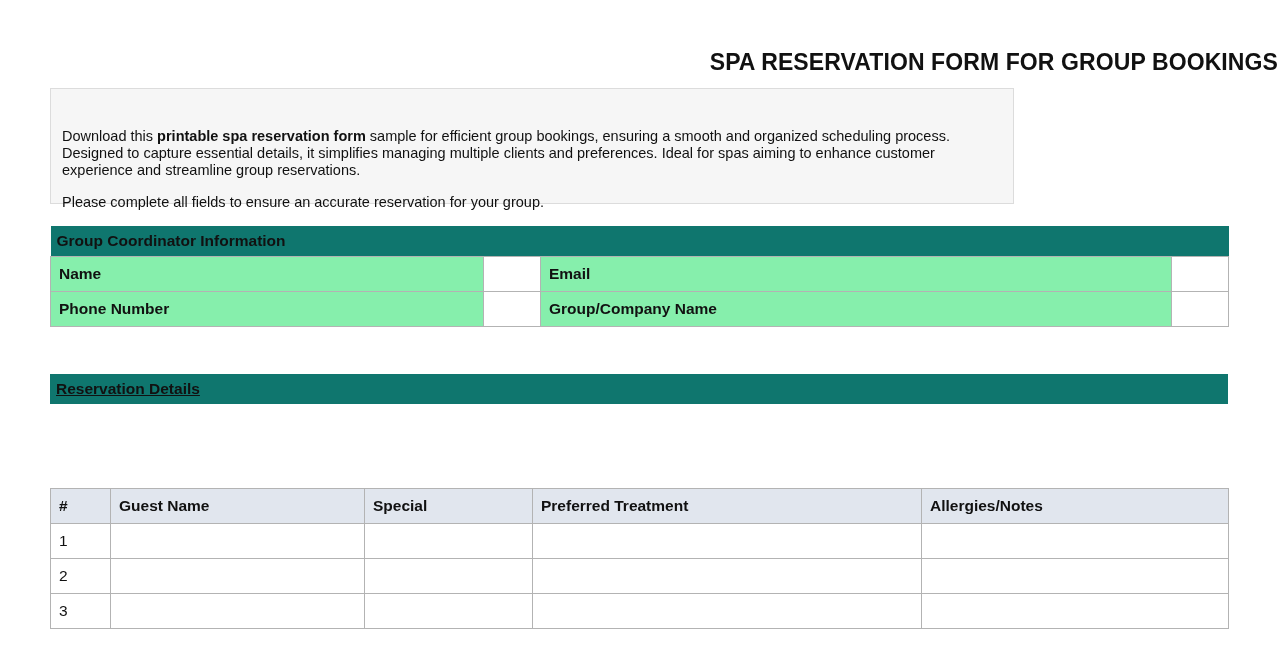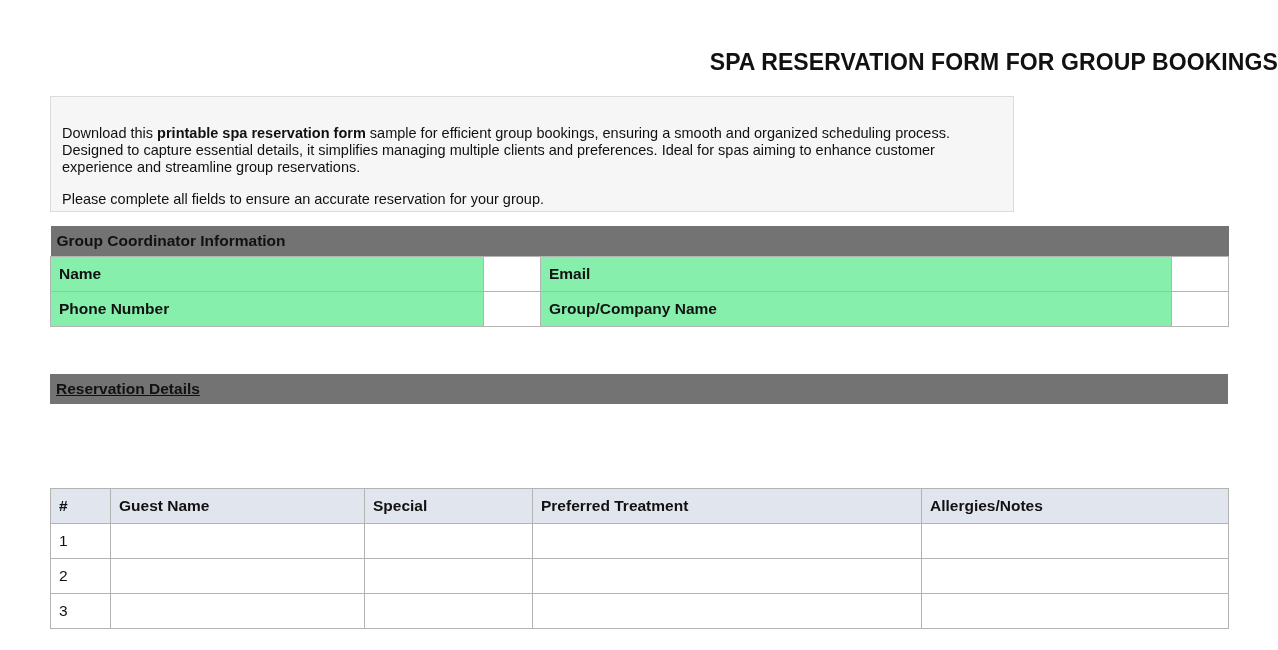--- a/index.html
+++ b/index.html
@@ -11,30 +11,30 @@
   }
   .title {
     position: absolute; left: 0; top: 49px; width: 1278px;
     text-align: right; font-size: 23px; font-weight: bold;
     letter-spacing: 0.1px; color: #111;
   }
   .intro {
     position: absolute; left: 50px; top: 88px; width: 964px; height: 116px;
     background: #f6f6f6; border: 1px solid #dcdcdc;
     box-sizing: border-box;
-    padding: 28px 10px 0 11px;
-    font-size: 14.5px; line-height: 17px; margin-top: 8px;
+    padding: 39px 10px 0 11px;
+    font-size: 14.5px; line-height: 17px;
   }
   .intro p { margin: 0; }
   .intro p.note { margin-top: 15px; }
 
   table { border-collapse: collapse; position: absolute; left: 50px; width: 1178px; table-layout: fixed; }
   td, th { border: 1px solid #b3b3b3; padding: 0; font-size: 15.5px; text-align: left; }
   .sec-head td {
-    background: #737373; border: none; font-weight: bold; height: 30px;
+    background: #0f766e; border: none; font-weight: bold; height: 30px;
     padding-left: 6px; font-size: 15.5px;
   }
   .lbl { background: #86efac; font-weight: bold; padding-left: 8px; height: 34px; }
   .val { background: #ffffff; }
   .t1 { top: 226px; }
   .t2 { top: 374px; text-decoration: underline; }
   .t3 { top: 488px; }
   .t3 .hdr td { background: #e1e6ee; font-weight: bold; height: 34px; padding-left: 8px; }
   .t3 .row td { background: #fff; height: 34px; padding-left: 8px; font-weight: normal; }
 </style>

